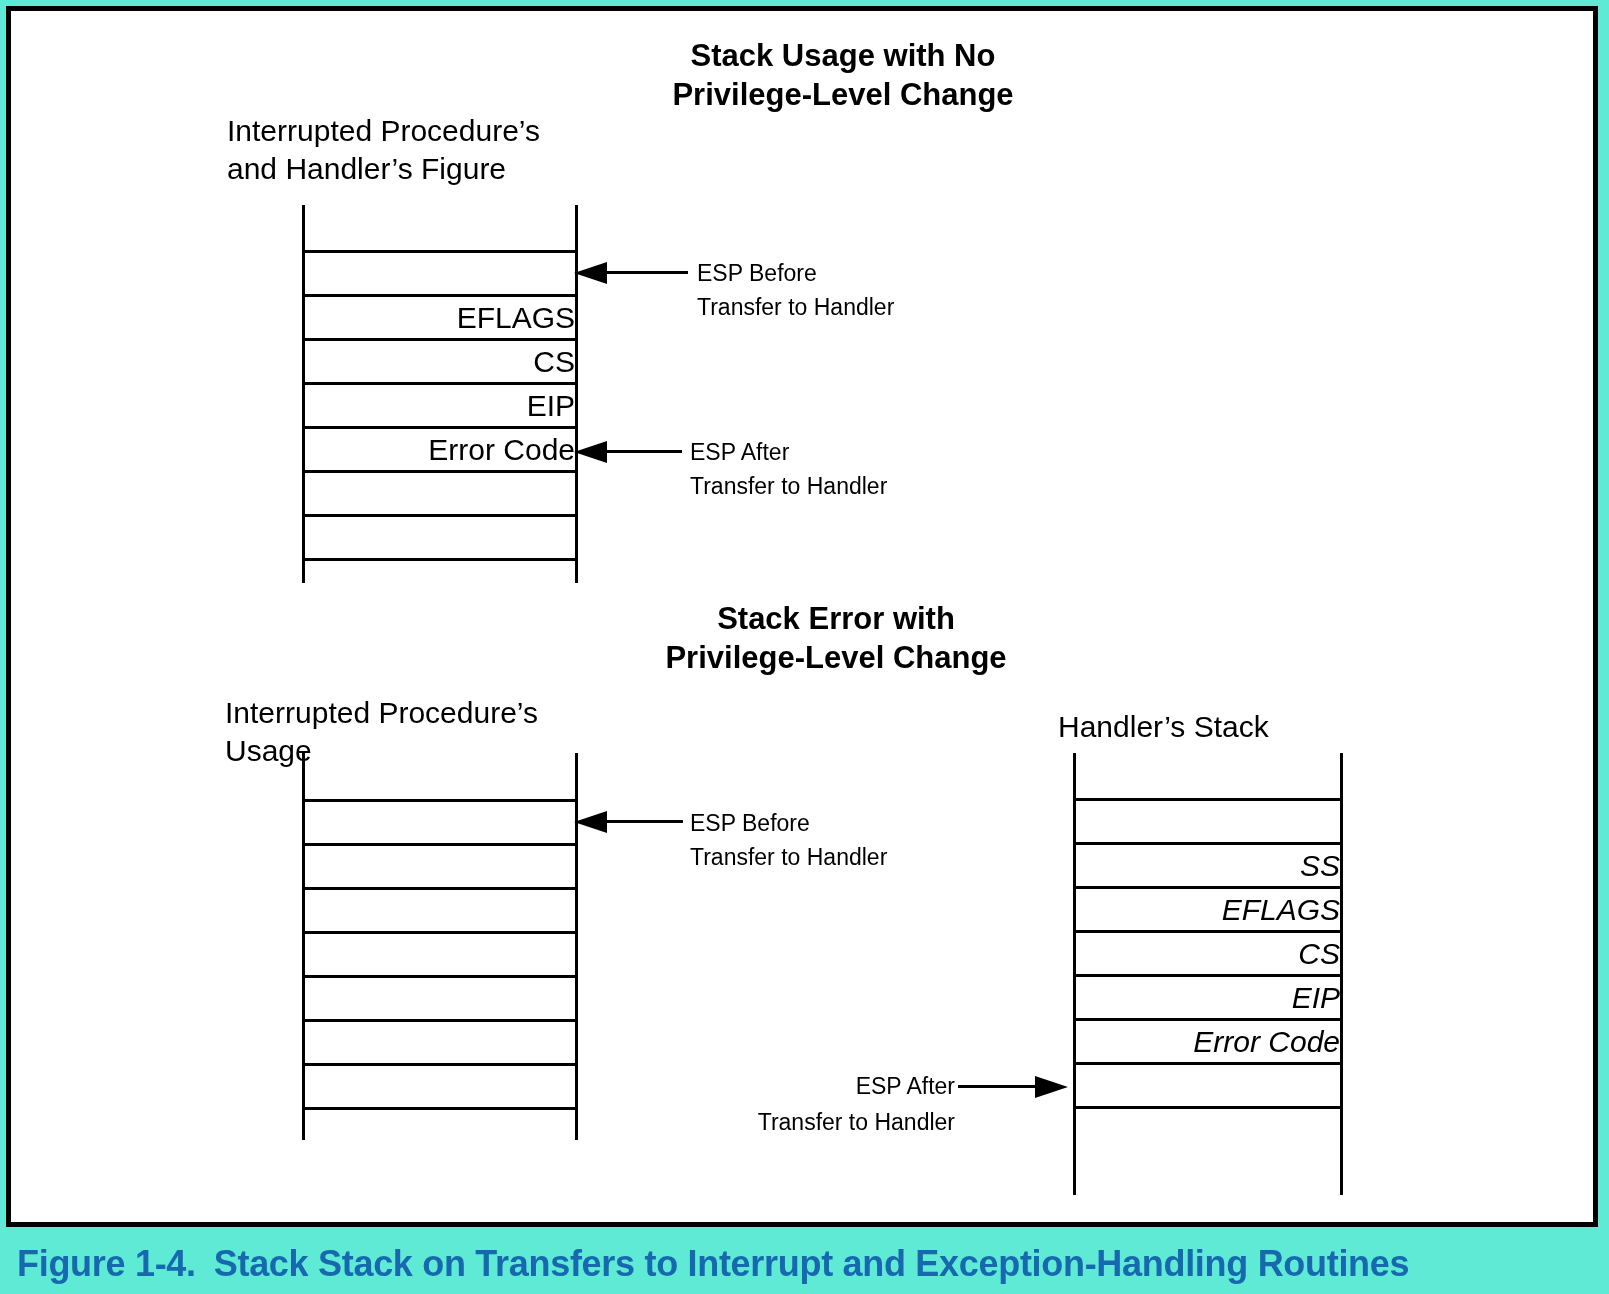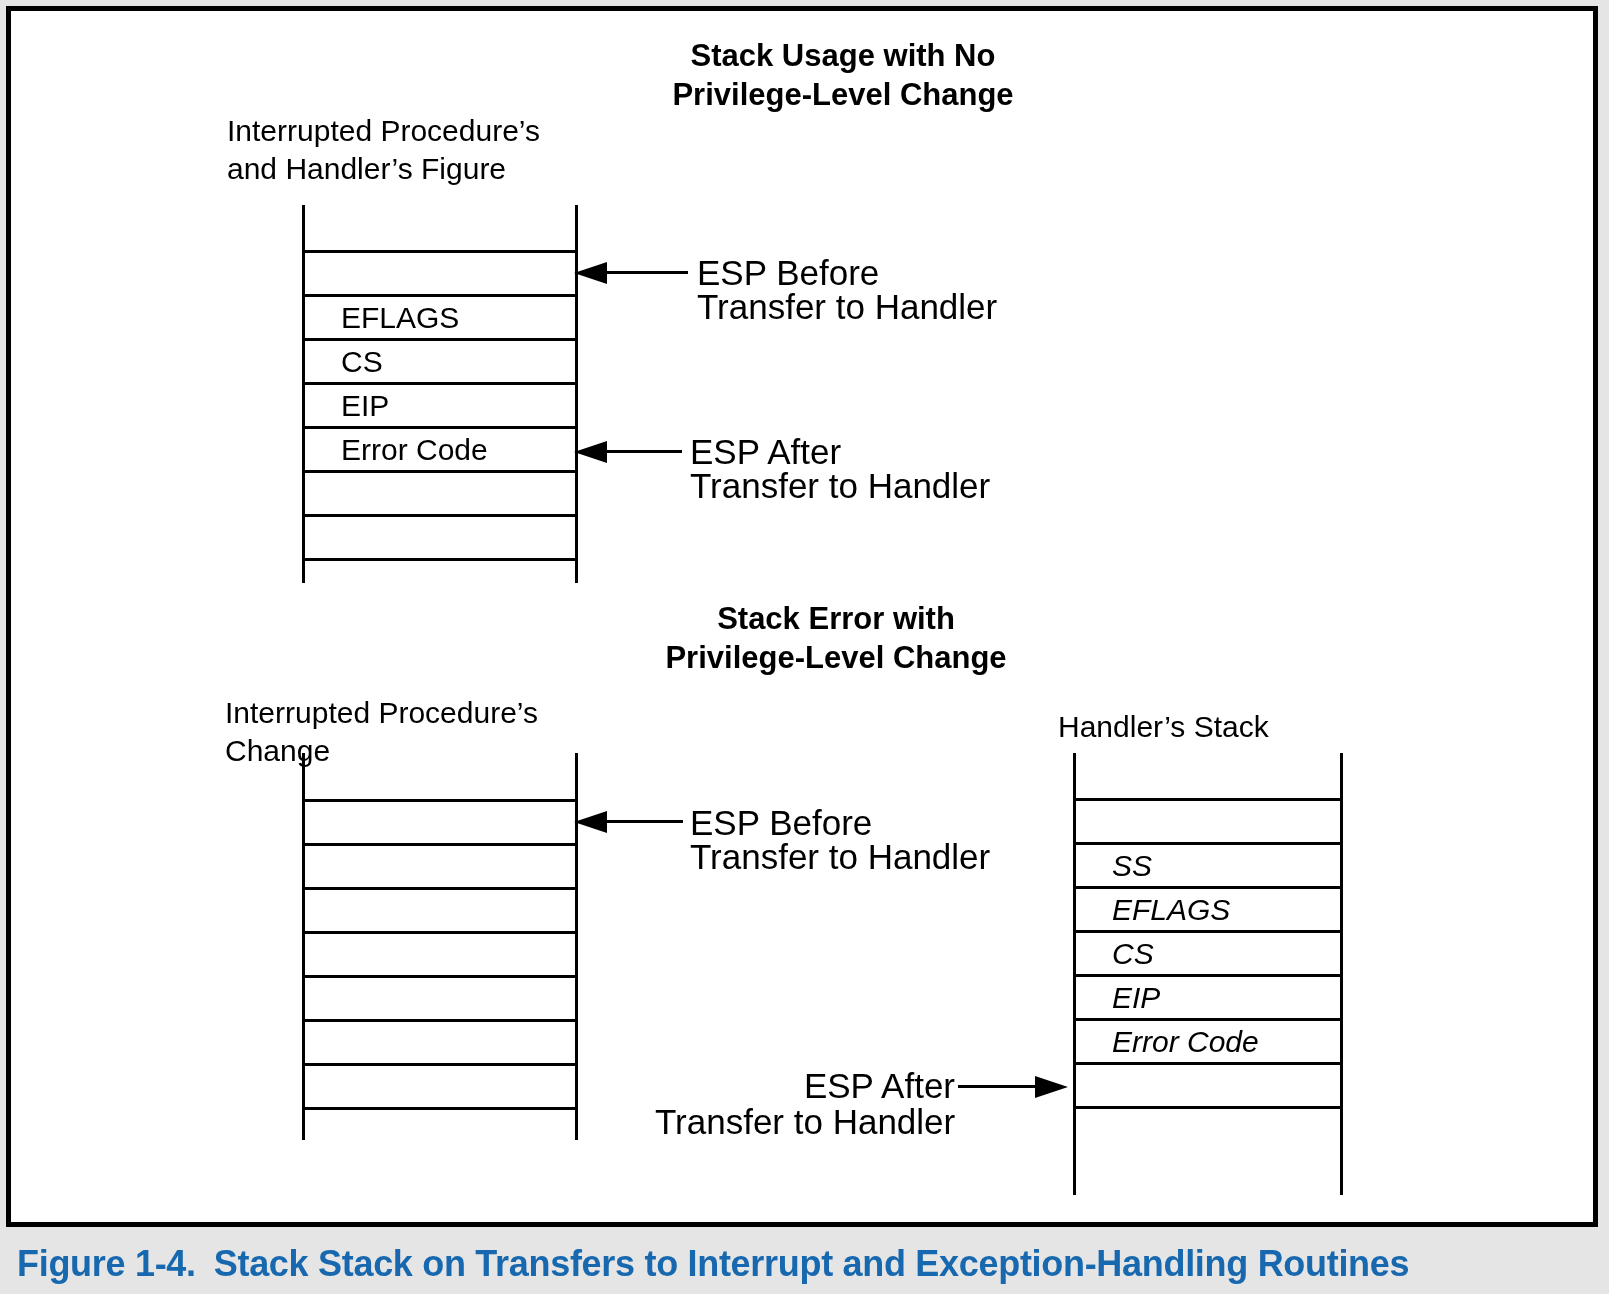--- a/index.html
+++ b/index.html
@@ -1,20 +1,20 @@
 <!DOCTYPE html>
 <html><head>
 <meta charset="utf-8">
 <style>
   html, body { margin: 0; padding: 0; background: #ffffff; }
   #page {
     position: relative;
     width: 1609px;
     height: 1294px;
-    background: #e5e5e5;
+    background: #5eead4;
     font-family: "Liberation Sans", "DejaVu Sans", sans-serif;
     color: #000000;
     overflow: hidden;
   }
   .abs { position: absolute; }
 
   
   .figure-frame {
     left: 6px; top: 6px;
     width: 1592px; height: 1221px;
@@ -31,41 +31,41 @@
     text-align: center;
     white-space: nowrap;
   }
   .stack-label {
     font-size: 30px;
     line-height: 38px;
     text-align: left;
     white-space: nowrap;
   }
   .esp-label {
-    font-size: 35px;
+    font-size: 23px;
     line-height: 34px;
     white-space: nowrap;
   }
 
   
   .stack {
     box-sizing: content-box;
     border-left: 3px solid #000;
     border-right: 3px solid #000;
   }
   .stack .cells {
     position: absolute;
     left: 0; right: 0;
     border-top: 3px solid #000;
   }
   .cell {
     height: 41px;
     border-bottom: 3px solid #000;
     line-height: 41px;
-    text-align: left;
+    text-align: right;
     font-size: 30px;
     white-space: nowrap;
     overflow: visible;
     padding-left: 36px;
   }
 
   
   .shaft { position: absolute; height: 3px; background: #000; }
   .head-left {
     position: absolute; width: 0; height: 0;
@@ -133,21 +133,21 @@
     <div>Transfer to Handler</div>
   </div>
 
   <div class="abs diagram-title" style="left:586px; top:599px; width:500px;">
     <div>Stack Error with</div>
     <div>Privilege-Level Change</div>
   </div>
 
   <div class="abs stack-label" style="left:225px; top:694px; width:420px;">
     <div>Interrupted Procedure’s</div>
-    <div>Change</div>
+    <div>Usage</div>
   </div>
 
   <div class="abs stack-label" style="left:1058px; top:710px; width:300px; line-height:34px;">Handler’s Stack</div>
 
   <div class="abs stack" style="left:302px; top:753px; width:270px; height:387px;">
     <div class="cells" style="top:46px;">
       <div class="cell"></div>
       <div class="cell"></div>
       <div class="cell"></div>
       <div class="cell"></div>

